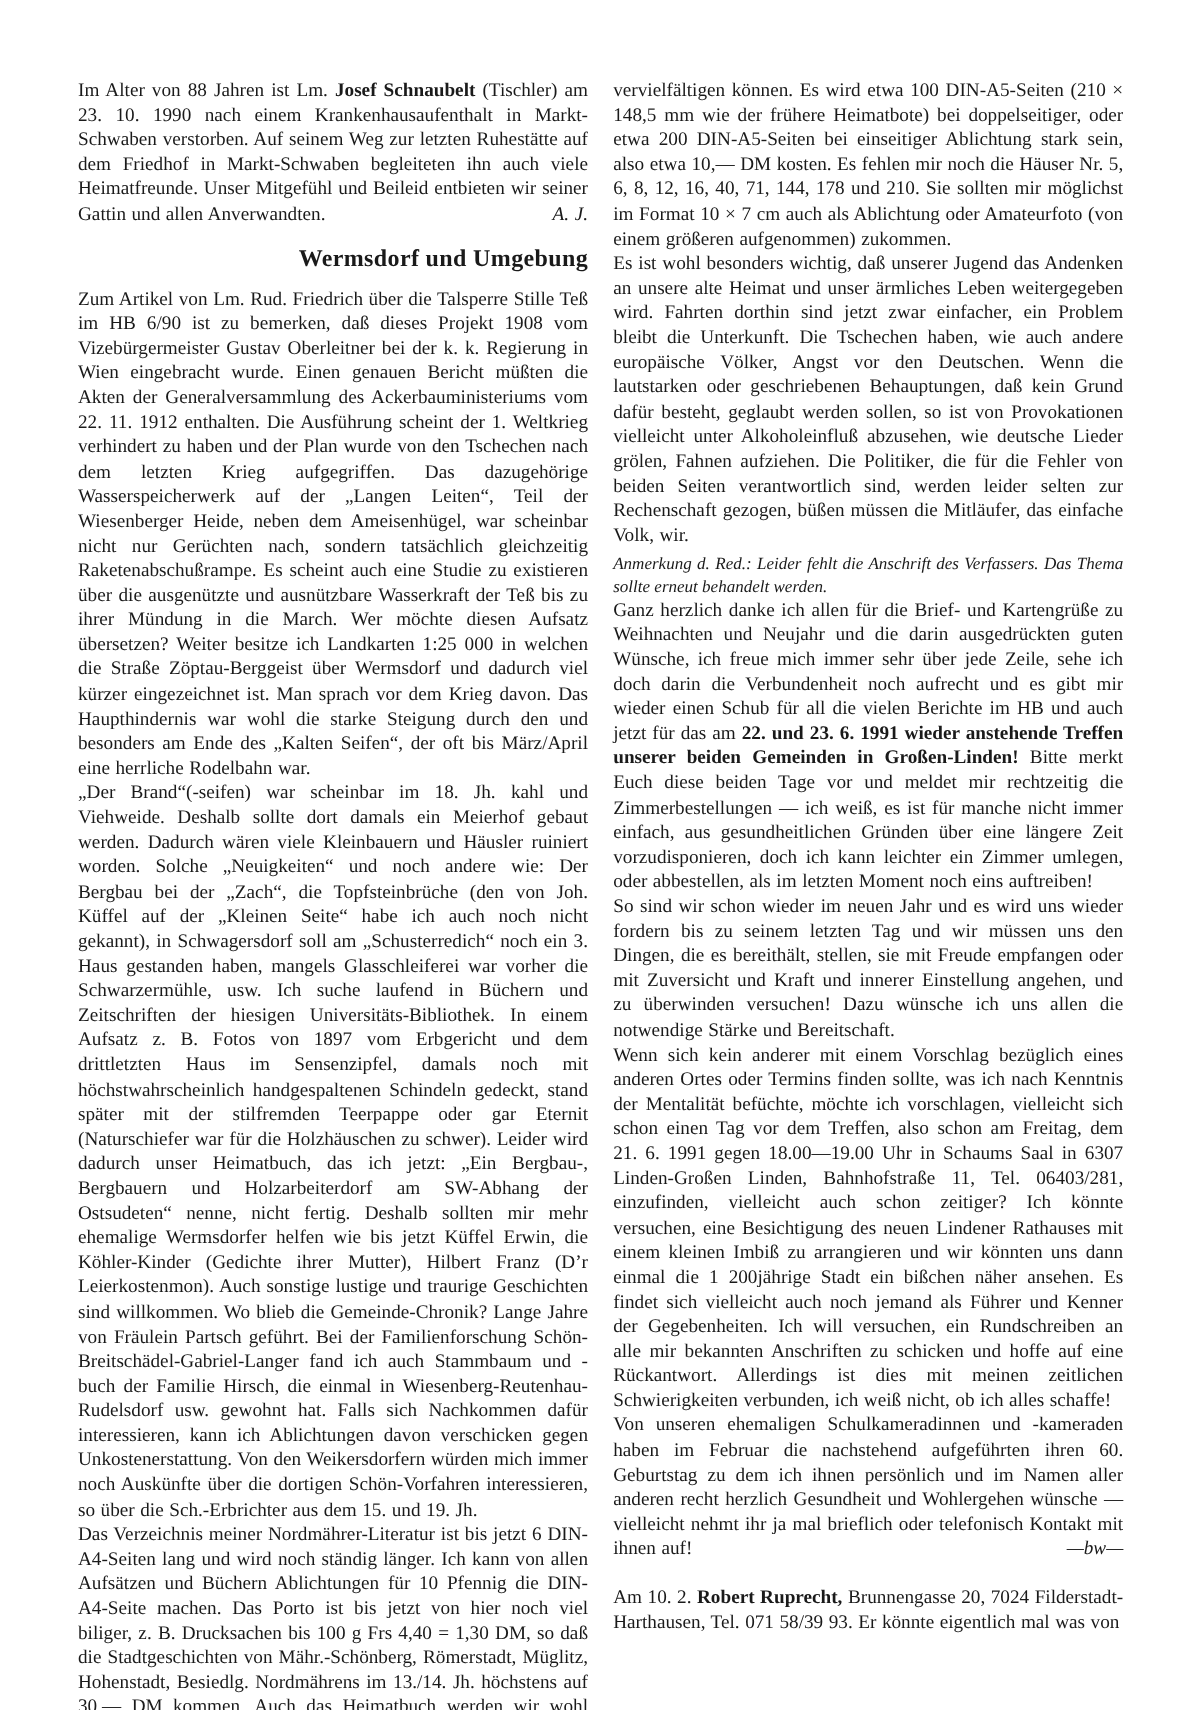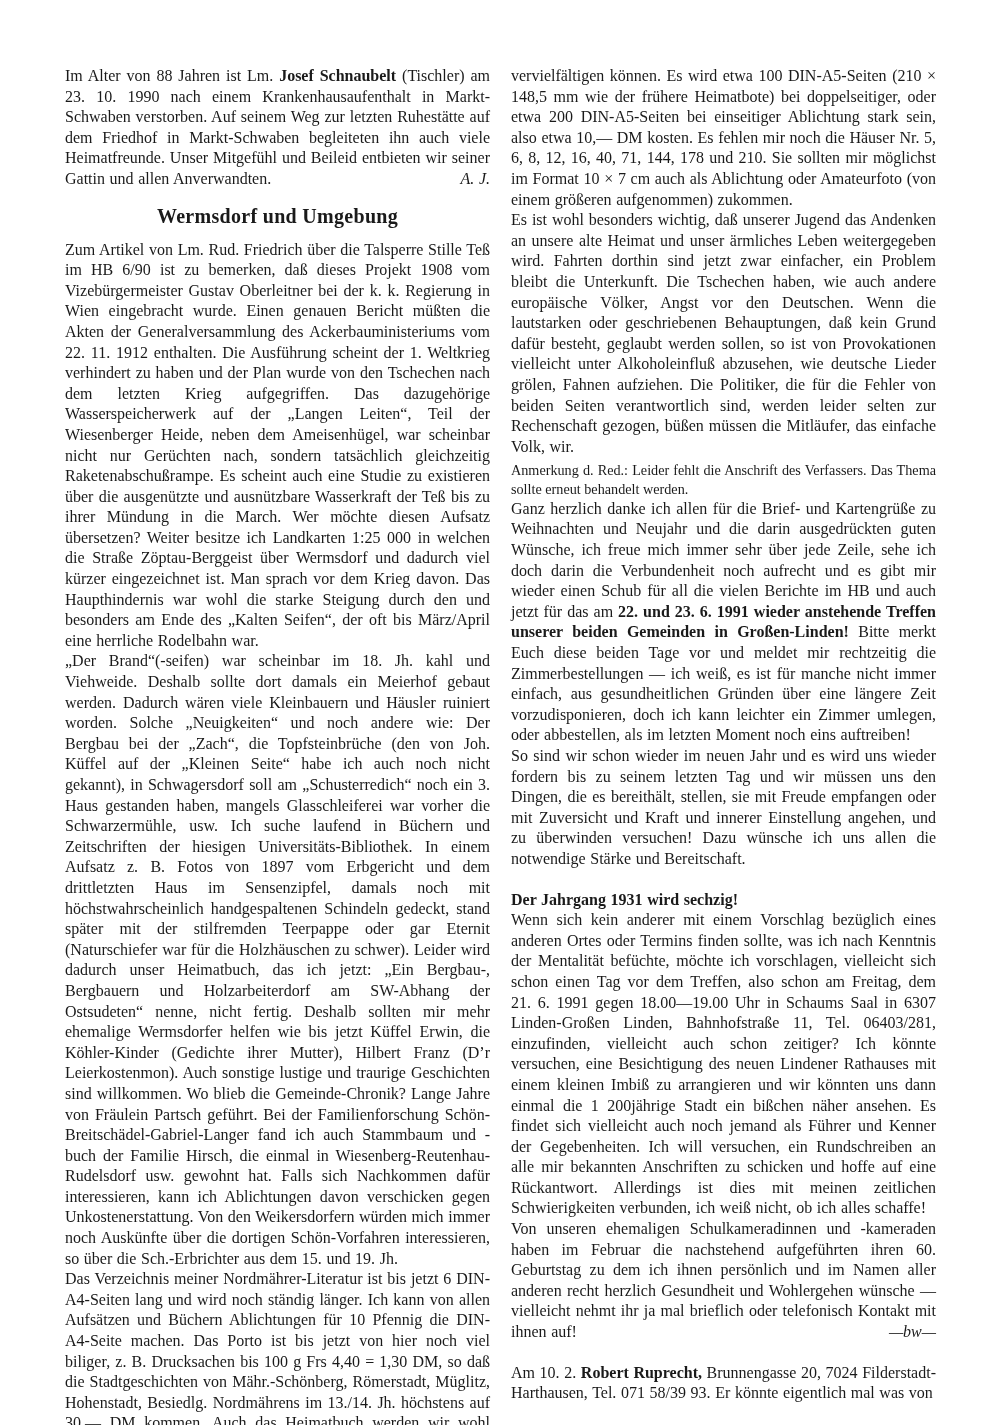--- a/index.html
+++ b/index.html
@@ -17,31 +17,31 @@
     font-size:16px;
     line-height:20.6px;
     text-align:justify;
     hyphens:auto; -webkit-hyphens:auto;
     word-spacing:0.6px;
   }
   .para::after { content:""; display:block; clear:both; } 
   .sig { float:right; font-style:italic;margin-left:24px; }
   b, .bold { font-weight:bold; }
   .heading-lg {
-    font-size:20px; font-weight:bold; text-align:center;
+    font-size:20px; font-weight:bold; text-align:right;
     margin:15px 0 12px 0; letter-spacing:0.3px;
   }
   .heading-sm {
     font-size:17px; font-weight:bold; text-align:center;
     margin:16px 0 3px 0; letter-spacing:0.8px;
   }
   .note {
     font-size:14.2px; line-height:18.8px; text-align:justify;
     margin-top:4px;
-    hyphens:auto; -webkit-hyphens:auto;
+    hyphens:auto;font-style:italic; -webkit-hyphens:auto;
   }
   .lead-bold { font-weight:bold; margin-top:20px; }
   .spaced { margin-top:20px; }
 </style>
 </head>
 <body>
 
 <div class="page">
   <div class="columns">
 
@@ -66,21 +66,20 @@
       <p class="para">Es ist wohl besonders wichtig, daß unserer Jugend das Andenken an unsere alte Heimat und unser ärmliches Leben weitergegeben wird. Fahrten dorthin sind jetzt zwar einfacher, ein Problem bleibt die Unterkunft. Die Tschechen haben, wie auch andere europäische Völker, Angst vor den Deutschen. Wenn die lautstarken oder geschriebenen Behauptungen, daß kein Grund dafür besteht, geglaubt werden sollen, so ist von Provokationen vielleicht unter Alkoholeinfluß abzusehen, wie deutsche Lieder grölen, Fahnen aufziehen. Die Politiker, die für die Fehler von beiden Seiten verantwortlich sind, werden leider selten zur Rechenschaft gezogen, büßen müssen die Mitläufer, das einfache Volk, wir.</p>
 
       <p class="note">Anmerkung d. Red.: Leider fehlt die Anschrift des Verfassers. Das Thema sollte erneut behandelt werden.</p>
 
 
 
       <p class="para"><span>Ganz herzlich danke ich allen für die Brief- und Kartengrüße zu Weihnachten und Neujahr und die darin ausgedrückten guten Wünsche, ich freue mich immer sehr über jede Zeile, sehe ich doch darin die Verbundenheit noch aufrecht und es gibt mir wieder einen Schub für all die vielen Berichte im HB und auch jetzt für das am </span><b>22. und 23. 6. 1991 wieder anstehende Treffen unserer beiden Gemeinden in Großen-Linden!</b><span> Bitte merkt Euch diese beiden Tage vor und meldet mir rechtzeitig die Zimmerbestellungen — ich weiß, es ist für manche nicht immer einfach, aus gesundheitlichen Gründen über eine längere Zeit vorzudisponieren, doch ich kann leichter ein Zimmer umlegen, oder abbestellen, als im letzten Moment noch eins auftreiben!</span></p>
 
       <p class="para">So sind wir schon wieder im neuen Jahr und es wird uns wieder fordern bis zu seinem letzten Tag und wir müssen uns den Dingen, die es bereithält, stellen, sie mit Freude empfangen oder mit Zuversicht und Kraft und innerer Einstellung angehen, und zu überwinden versuchen! Dazu wünsche ich uns allen die notwendige Stärke und Bereitschaft.</p>
 
-      <p class="para lead-bold">Der Jahrgang 1931 wird sechzig!</p>
 
       <p class="para">Wenn sich kein anderer mit einem Vorschlag bezüglich eines anderen Ortes oder Termins finden sollte, was ich nach Kenntnis der Mentalität befüchte, möchte ich vorschlagen, vielleicht sich schon einen Tag vor dem Treffen, also schon am Freitag, dem 21. 6. 1991 gegen 18.00—19.00 Uhr in Schaums Saal in 6307 Linden-Großen Linden, Bahnhofstraße 11, Tel. 06403/281, einzufinden, vielleicht auch schon zeitiger? Ich könnte versuchen, eine Besichtigung des neuen Lindener Rathauses mit einem kleinen Imbiß zu arrangieren und wir könnten uns dann einmal die 1 200jährige Stadt ein bißchen näher ansehen. Es findet sich vielleicht auch noch jemand als Führer und Kenner der Gegebenheiten. Ich will versuchen, ein Rundschreiben an alle mir bekannten Anschriften zu schicken und hoffe auf eine Rückantwort. Allerdings ist dies mit meinen zeitlichen Schwierigkeiten verbunden, ich weiß nicht, ob ich alles schaffe!</p>
 
       <p class="para"><span>Von unseren ehemaligen Schulkameradinnen und -kameraden haben im Februar die nachstehend aufgeführten ihren 60. Geburtstag zu dem ich ihnen persönlich und im Namen aller anderen recht herzlich Gesundheit und Wohlergehen wünsche — vielleicht nehmt ihr ja mal brieflich oder telefonisch Kontakt mit ihnen auf!</span><span class="sig">—bw—</span></p>
 
       <p class="para spaced"><span>Am 10. 2. </span><b>Robert Ruprecht,</b><span> Brunnengasse 20, 7024 Filderstadt-Harthausen, Tel. 071 58/39 93. Er könnte eigentlich mal was von</span></p>
 
     </div>
   </div>
 </div>

